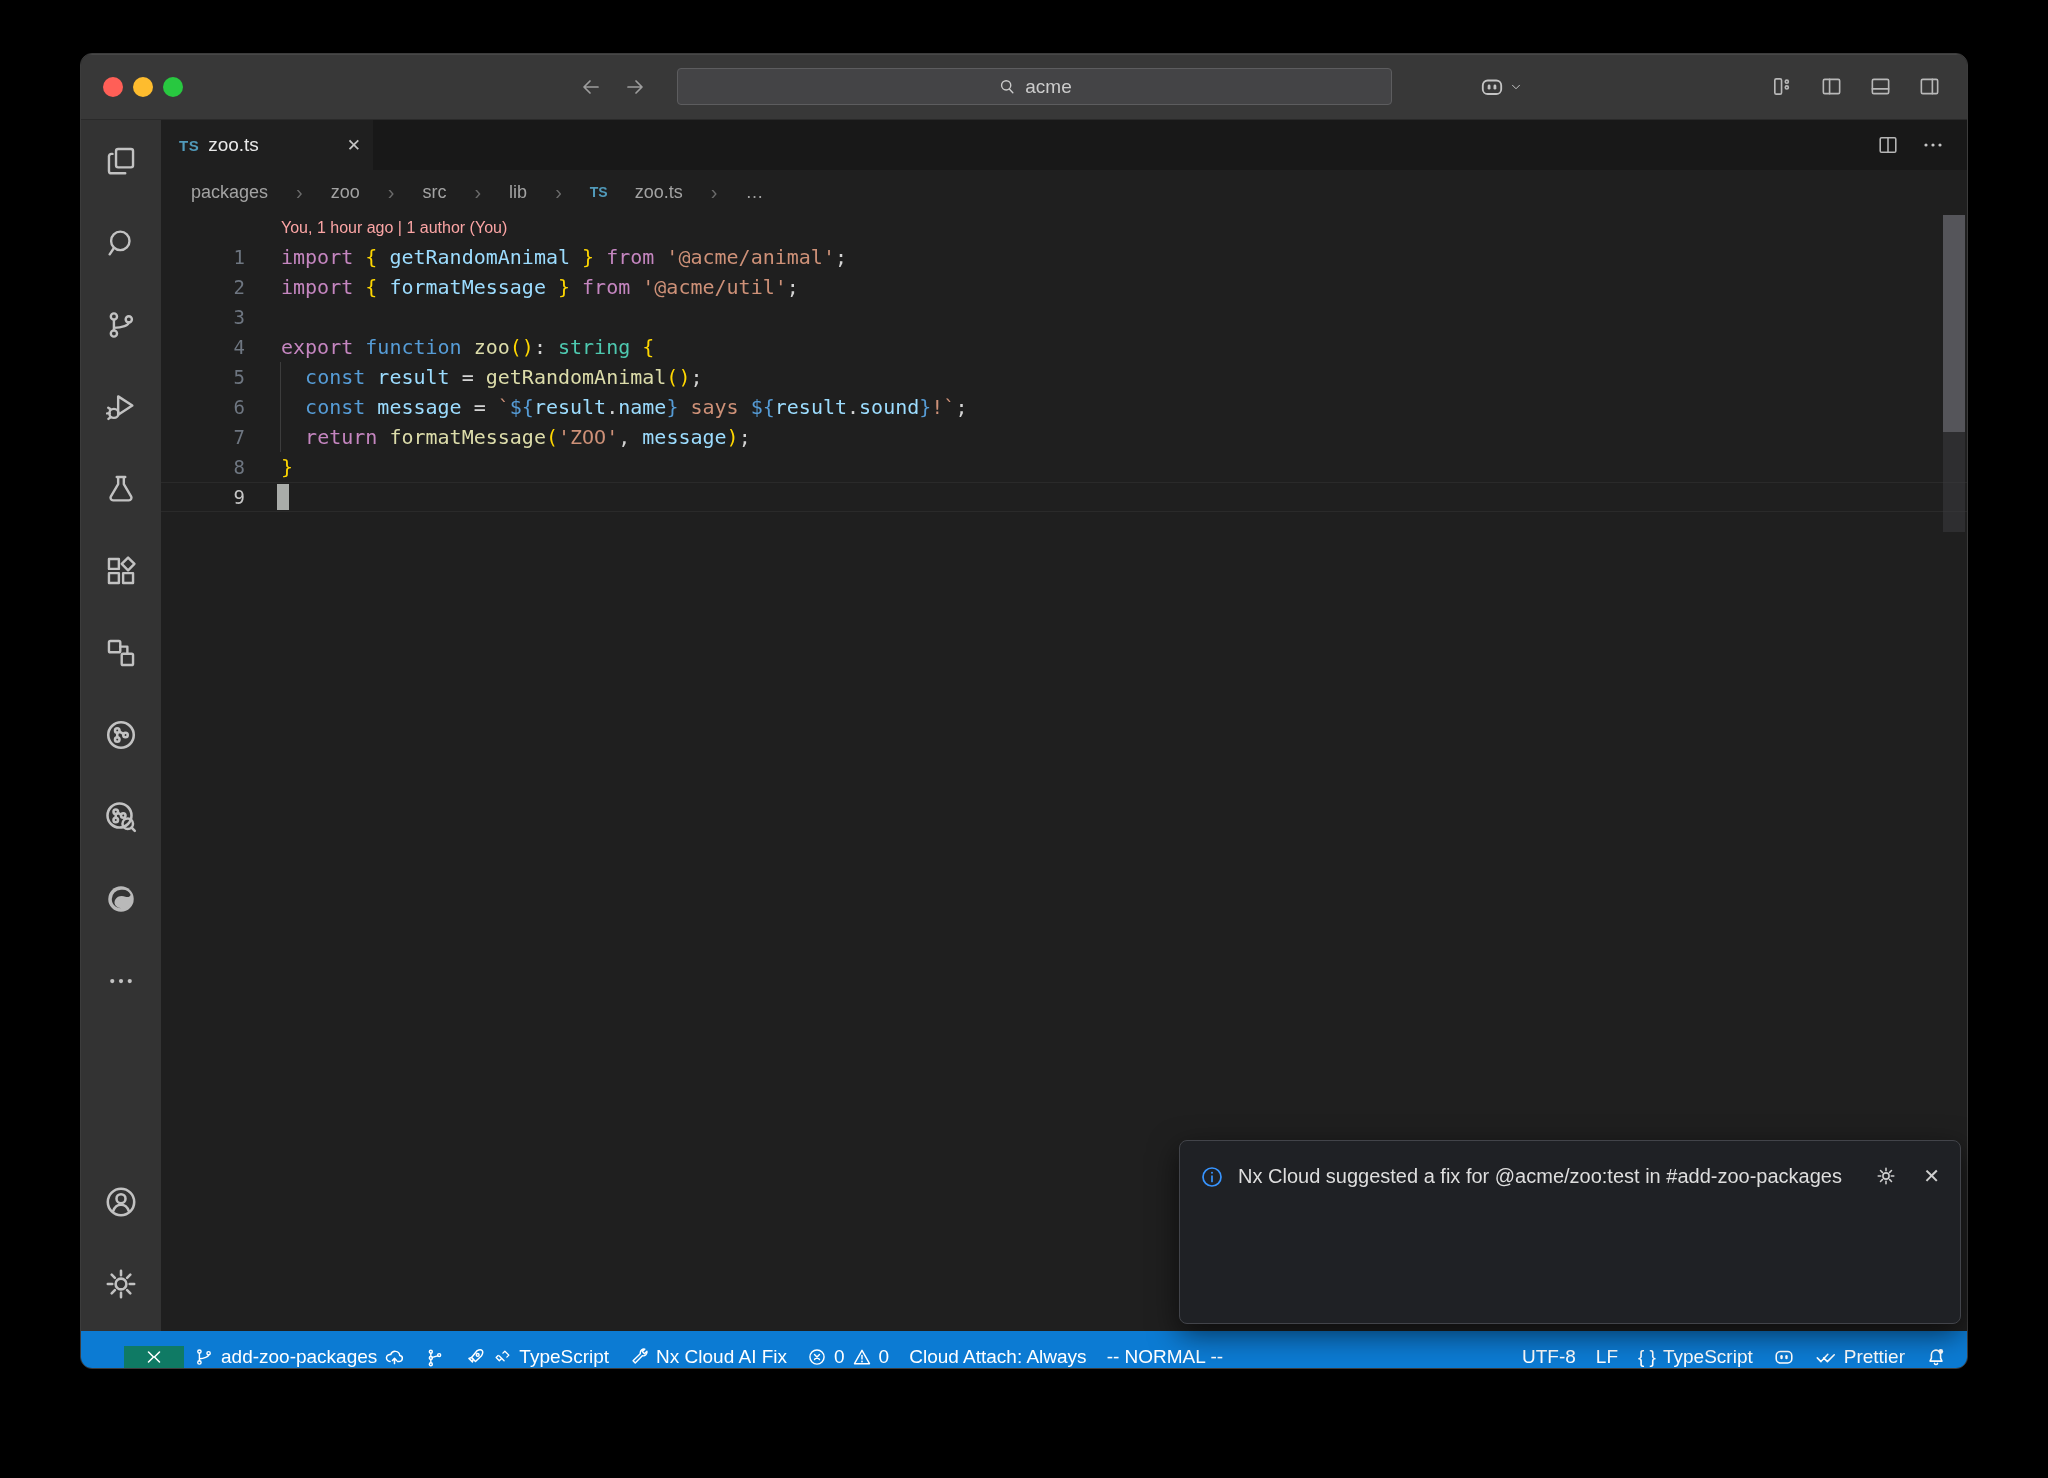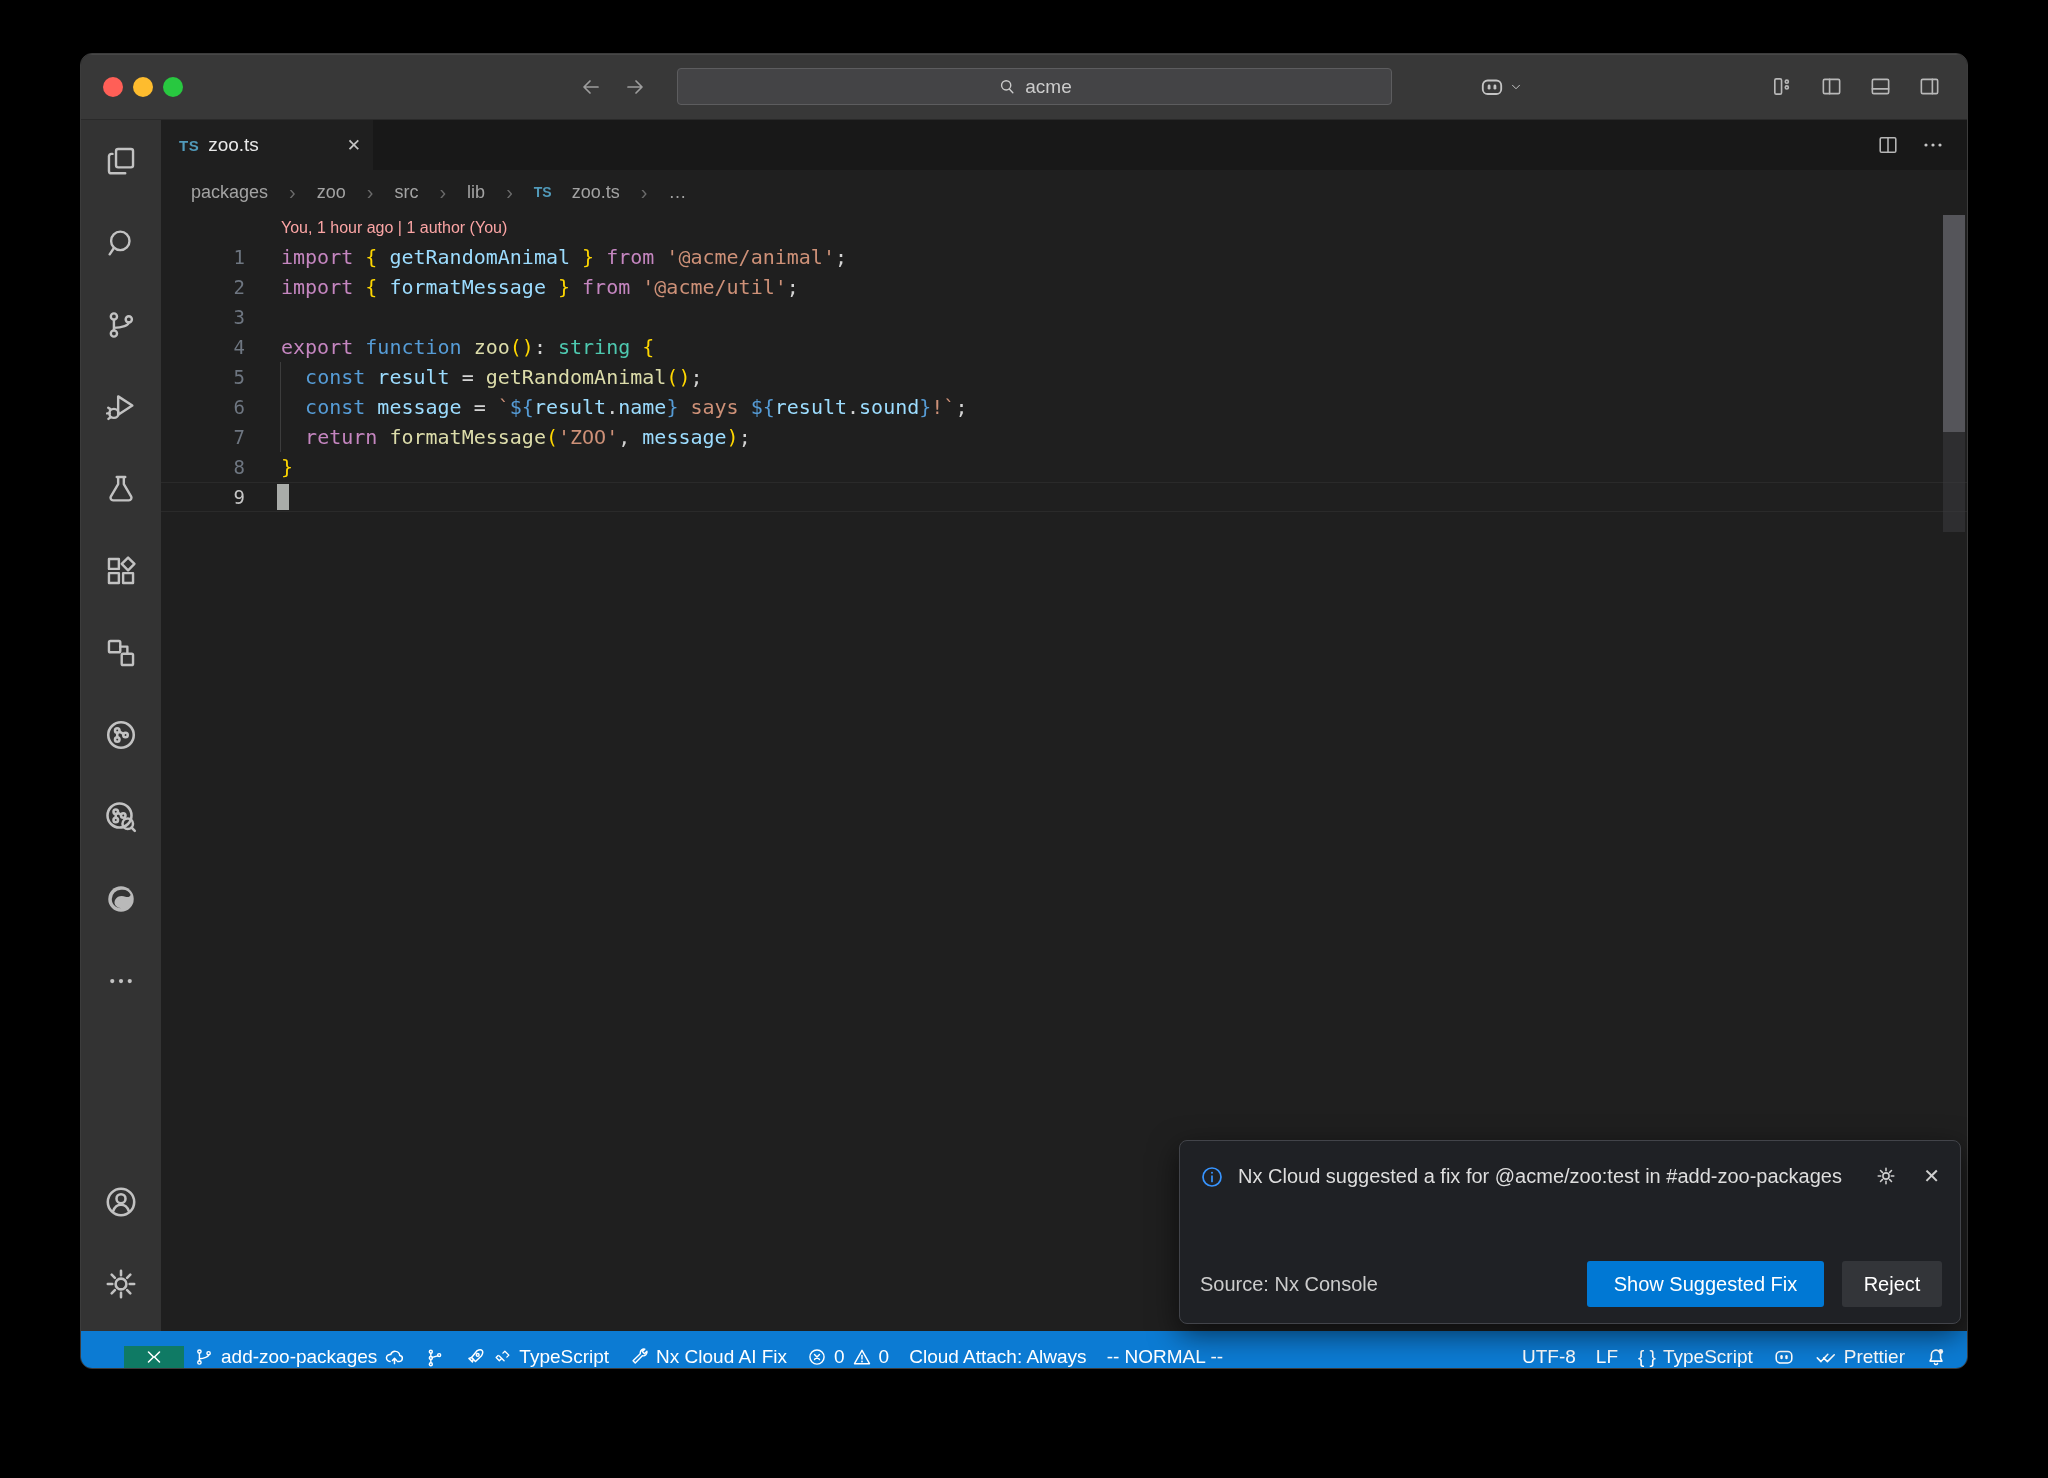--- a/index.html
+++ b/index.html
@@ -32,21 +32,21 @@
   .ab-bottom{position:absolute;bottom:6px;left:0;width:80px;display:flex;flex-direction:column;align-items:center;}
 
   .editorcol{flex:1;position:relative;display:flex;flex-direction:column;background:#1f1f1f;min-width:0;}
   .tabstrip{height:50px;flex:0 0 50px;background:#181818;display:flex;position:relative;}
   .tab{width:212px;background:#1f1f1f;display:flex;align-items:center;padding:0 12px 0 18px;box-sizing:border-box;gap:9px;}
   .tab .badge{font-size:15px;font-weight:bold;color:var(--ts,#519aba);letter-spacing:.5px}
   .tab .fname{font-size:19px;color:#e9e9e9}
   .tab .close{margin-left:auto;font-size:17px;color:#c5c5c5;cursor:pointer}
   .tabactions{position:absolute;right:22px;top:0;height:50px;display:flex;align-items:center;gap:22px;color:#b6b6b6;}
 
-  .breadcrumbs{height:44px;flex:0 0 44px;display:flex;align-items:center;padding-left:30px;gap:20px;font-size:18px;color:#a3a3a3;}
+  .breadcrumbs{height:44px;flex:0 0 44px;display:flex;align-items:center;padding-left:30px;gap:27px;font-size:18px;color:#a3a3a3;}
   .breadcrumbs .sep{color:#6b6b6b;font-size:20px;line-height:1;padding:0 1px;}
   .breadcrumbs .badge{font-size:14px;font-weight:bold;color:var(--ts,#519aba)}
   .blame{height:28px;flex:0 0 28px;display:flex;align-items:center;padding-left:120px;font-size:16px;color:#fca5a5;}
 
   .codearea{position:relative;font-family:"DejaVu Sans Mono",monospace;font-size:20px;flex:1;}
   .crow{display:flex;height:30px;line-height:30px;white-space:pre;}
   .crow .ln{width:84px;text-align:right;color:#6e7681;font-size:19px;flex:0 0 84px;}
   .crow .ct{padding-left:36px;}
   .crow.cur .ln{color:#c6c6c6}
   .crow.cur{box-shadow:inset 0 1px 0 rgba(255,255,255,.05), inset 0 -1px 0 rgba(255,255,255,.05);}
@@ -426,20 +426,13 @@
     <div class="toast-hicons">
       <span>
         <svg class="ic" width="22" height="22" viewBox="0 0 24 24">
             <circle cx="12" cy="12" r="3.4"></circle>
             <path d="M12 3.5v2.8M12 17.7v2.8M3.5 12h2.8M17.7 12h2.8M6 6l2 2M16 16l2 2M18 6l-2 2M8 16l-2 2"></path>
           </svg>
         </span>
       <span style="font-size:20px;">✕</span>
     </div>
   </div>
-  <div class="toast-foot">
-    <span class="toast-src">Source: Nx Console</span>
-    <div class="toast-btns">
-      <button class="btn btn-primary">Show Suggested Fix</button>
-      <button class="btn btn-secondary">Reject</button>
-    </div>
-  </div>
 </div>
 
 </body></html>

